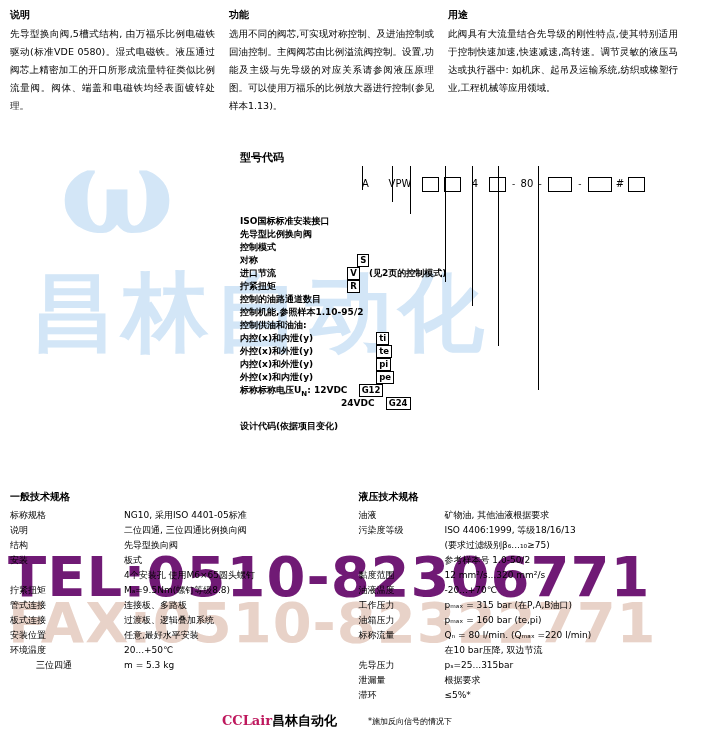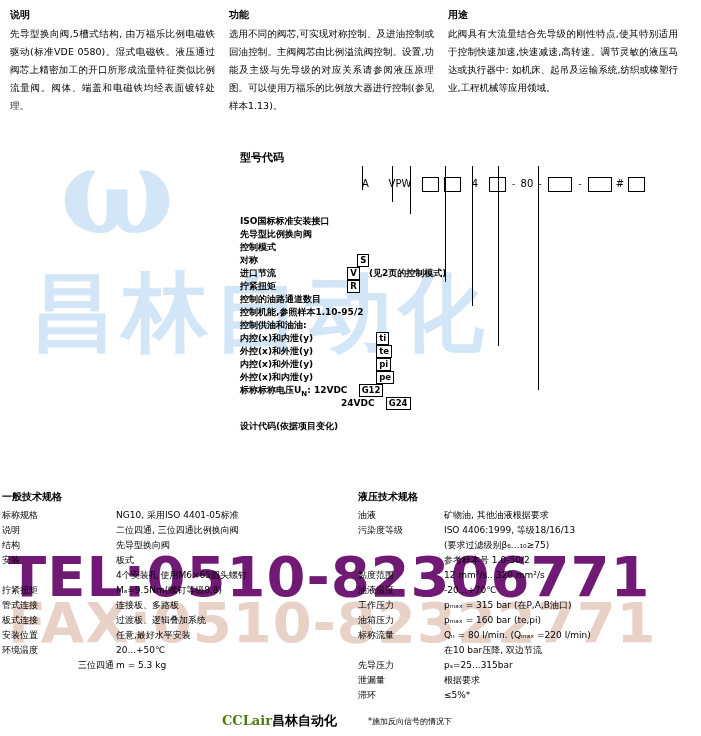--- a/index.html
+++ b/index.html
@@ -132,21 +132,21 @@
   
   .vline { position: absolute; width: 1px; background: #000; }
 
   
   .specs {
     position: absolute;
     top: 490px;
     left: 0;
     width: 701px;
     display: flex;
-    padding: 0 2px;
+    padding: 0 10px;
     box-sizing: border-box;
     gap: 16px;
   }
   .spec-block { width: 340px; }
   .spec-block h4 {
     margin: 0 0 4px 0;
     font-size: 10px;
     font-weight: bold;
   }
   table.spec {
@@ -155,38 +155,38 @@
     width: 100%;
   }
   table.spec td {
     vertical-align: top;
     padding: 1px 2px 1px 0;
     line-height: 13px;
     margin-top: 24px;
   }
   table.spec td.k { width: 86px; white-space: nowrap; }
   table.spec td.k2 { width: 84px; white-space: nowrap; }
-  .sub { padding-left: 26px !important; text-align: right; }
+  .sub { padding-left: 26px !important; }
 
   
   .footnote {
     position: absolute;
     left: 368px;
     top: 716px;
     font-size: 8px;
   }
   .brand {
     position: absolute;
     left: 222px;
     top: 712px;
     font-size: 13px;
     font-weight: bold;
     white-space: nowrap;
   }
-  .brand .c { color: #4d7c0f; font-family: "DejaVu Serif", serif; }
+  .brand .c { color: #be185d; font-family: "DejaVu Serif", serif; }
   .brand .cn { color: #000; }
 </style>
 </head>
 <body>
 
 <div class="wm wm-logo">ω</div>
 <div class="wm wm-cn">昌林自动化</div>
 <div class="wm wm-tel">TEL:0510-82306771</div>
 <div class="wm wm-fax">FAX:0510-82322771</div>
 

